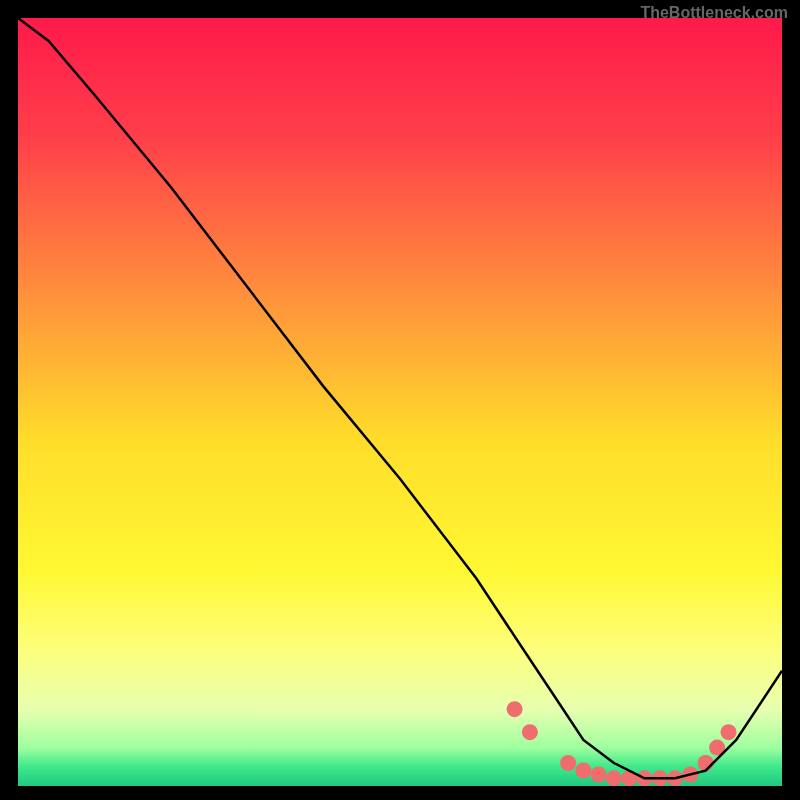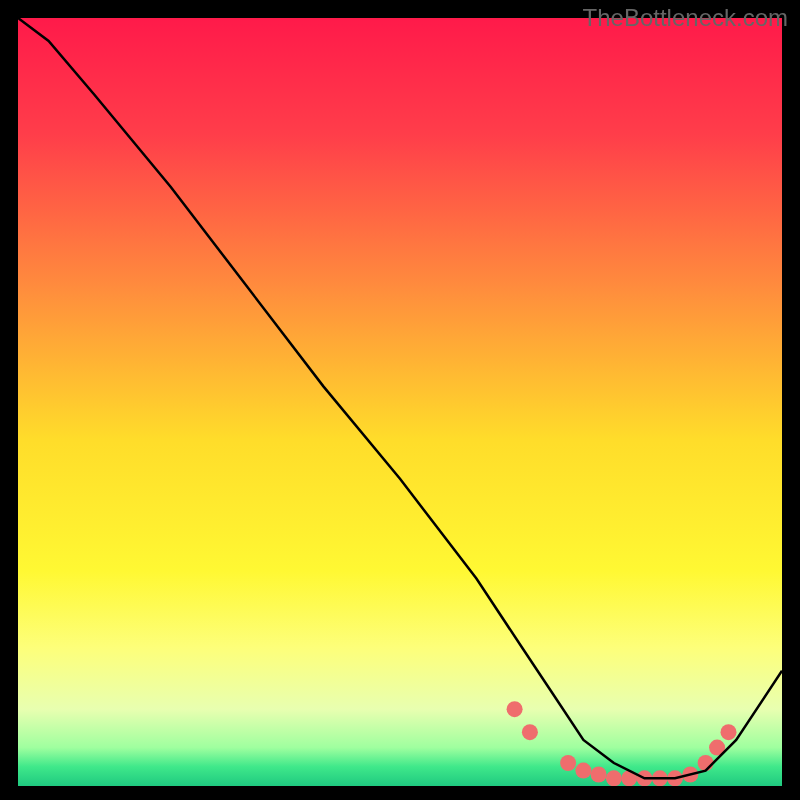--- a/index.html
+++ b/index.html
@@ -9,22 +9,22 @@
     height: 800px;
     background: #000;
     position: relative;
     font-family: Arial, sans-serif;
   }
   .watermark {
     position: absolute;
     top: 4px;
     right: 12px;
     color: #666;
-    font-size: 24px;
-    font-weight: 400;
+    font-size: 16px;
+    font-weight: 700;
     z-index: 10;
   }
   .plot-area {
     position: absolute;
     left: 18px;
     top: 18px;
     width: 764px;
     height: 768px;
     overflow: hidden;
   }

